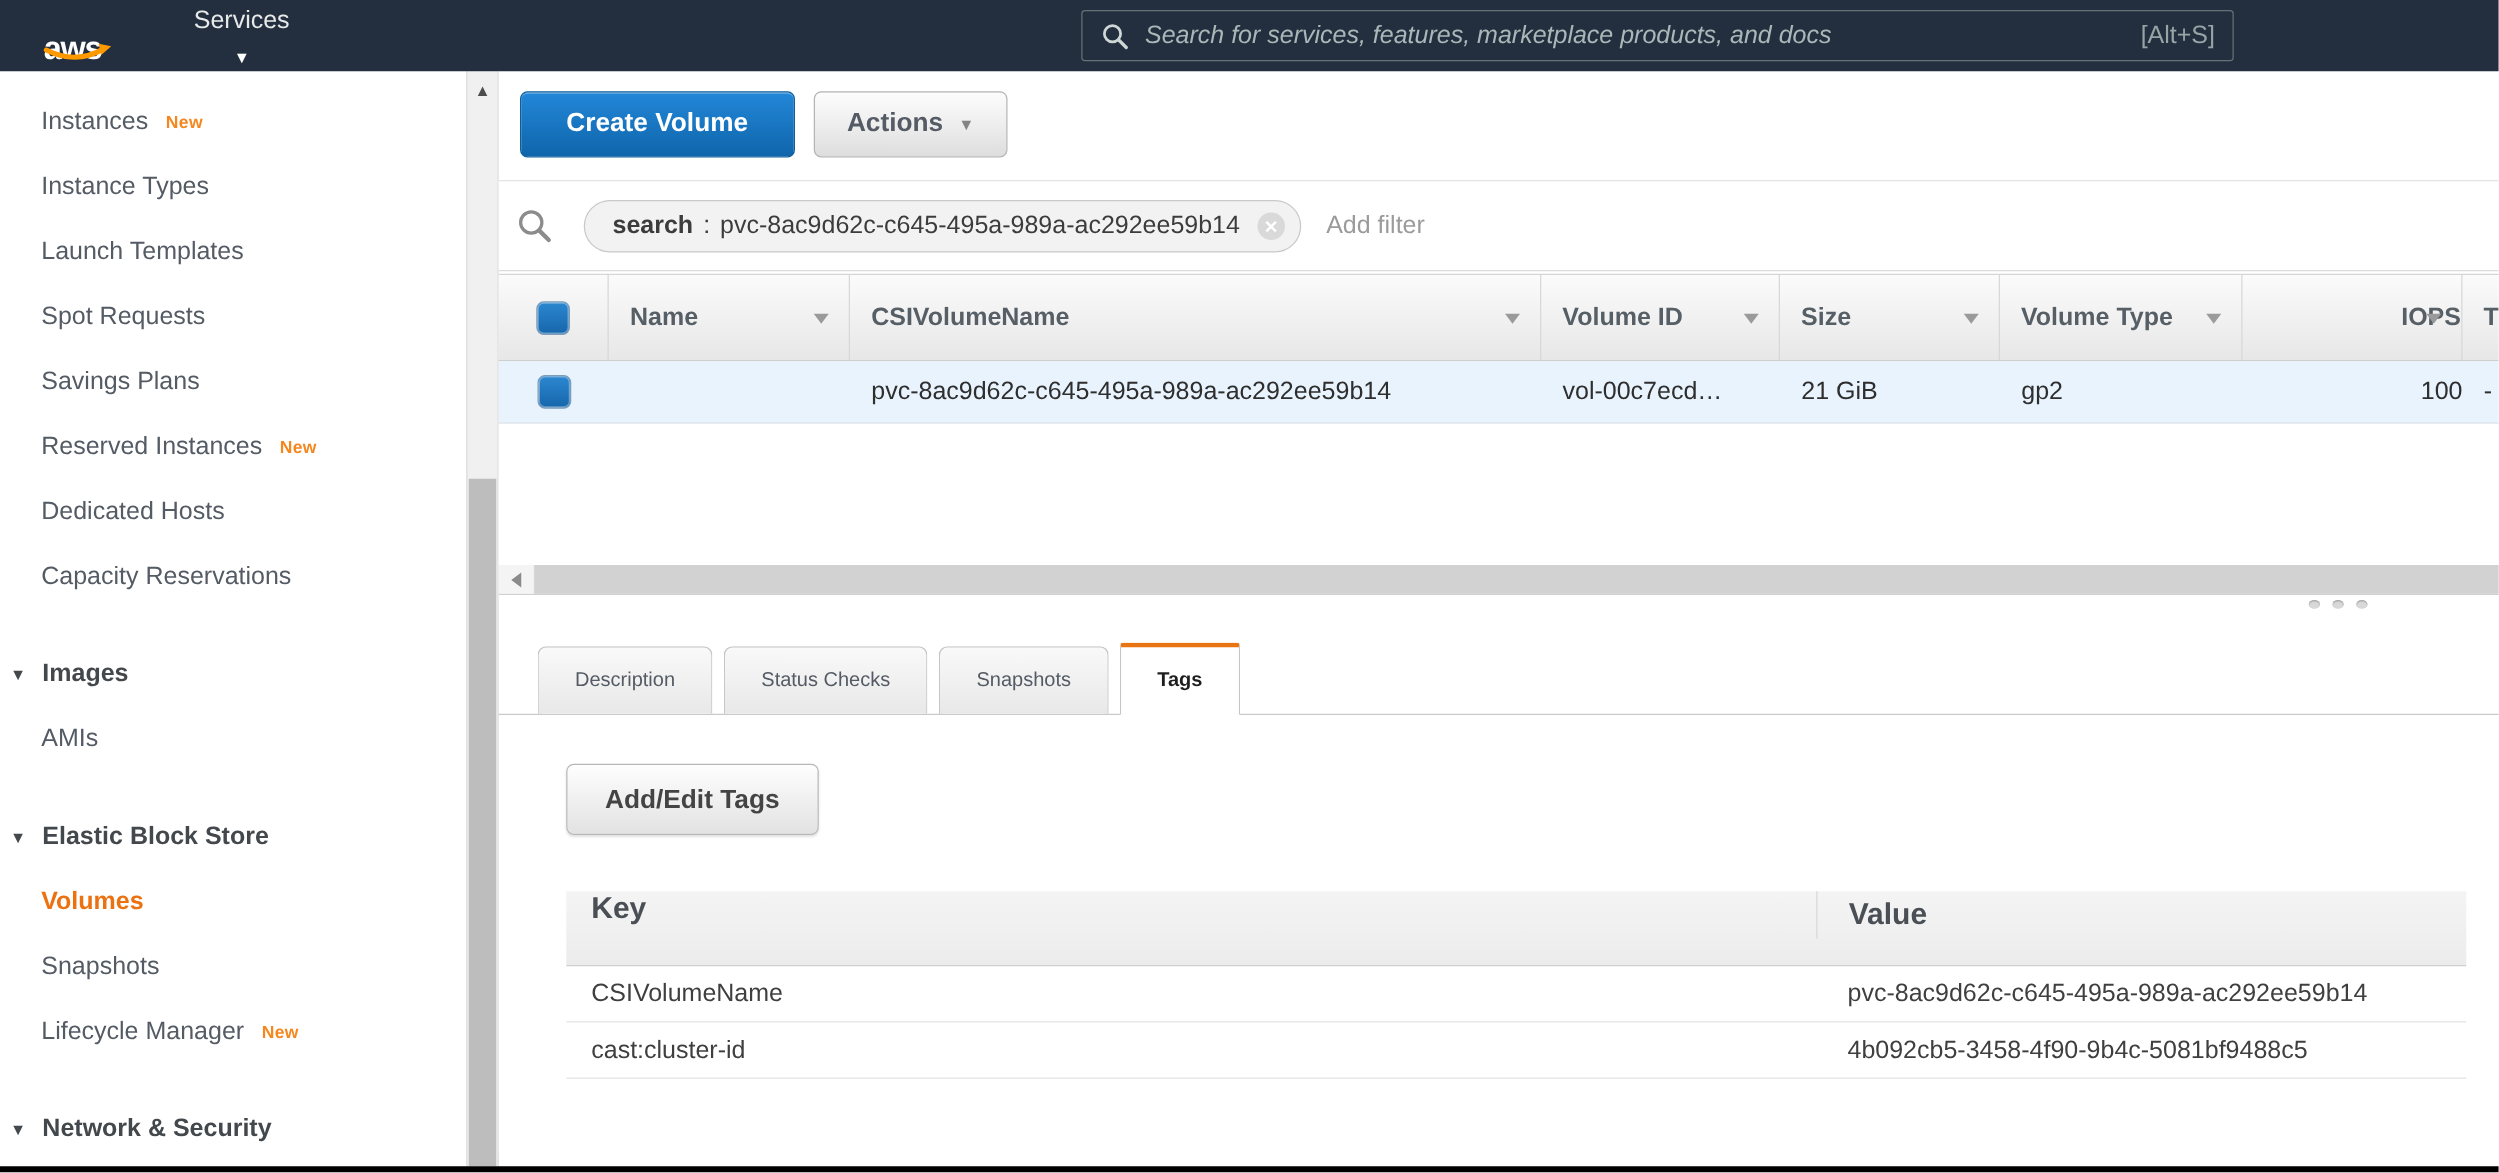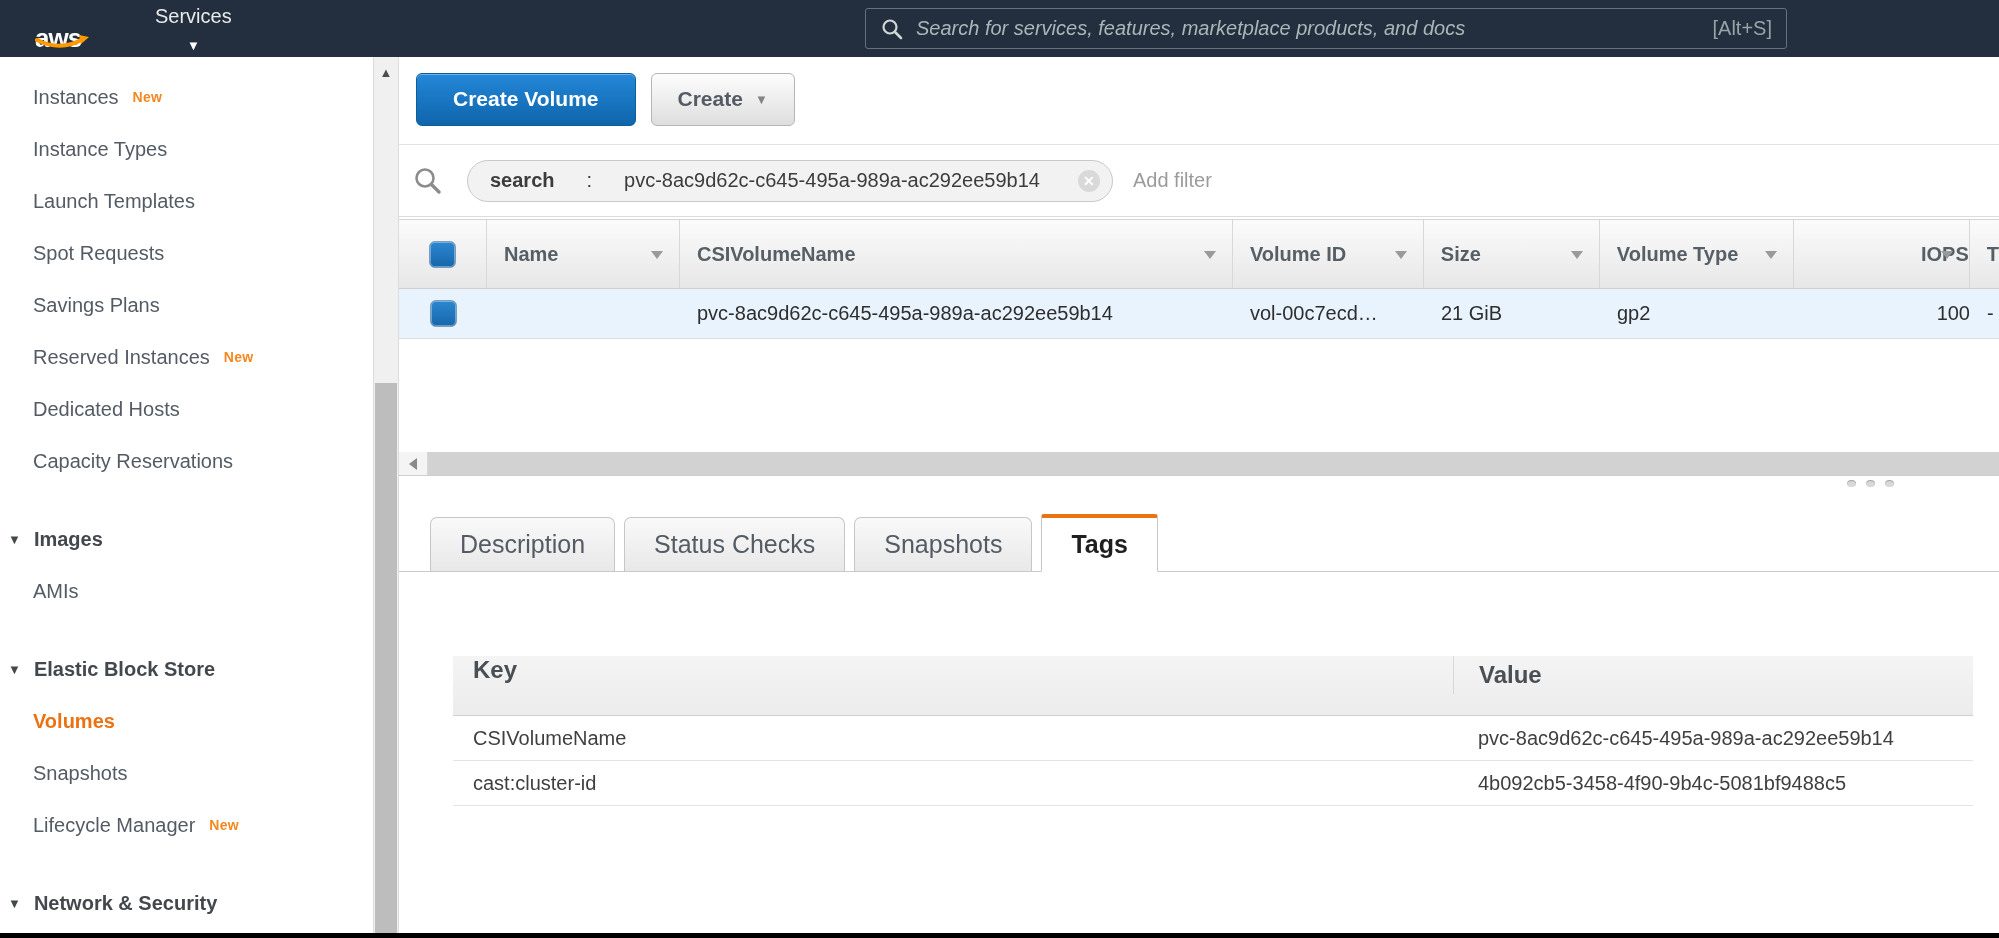--- a/index.html
+++ b/index.html
@@ -32,21 +32,21 @@
 
   
   .main { position:absolute; top:46px; left:399px; width:1600px; height:876px; background:#fff; }
 
   .toolbar { margin:25px 0 0 17px; height:56px; display:flex; align-items:center; gap:15px; }
   .btn-primary { height:53px; padding:0 36px; background:linear-gradient(#2387d8,#0f65ab); border:1px solid #0c5e9c; border-radius:6px; color:#fff; font-weight:bold; font-size:21px; cursor:pointer; font-family:inherit; box-shadow:inset 0 1px 0 rgba(255,255,255,.35); }
   .btn-gray { height:53px; padding:0 26px; background:linear-gradient(#fdfdfd,#dedede); border:1px solid #b5b5b5; border-radius:6px; color:#545b64; font-weight:bold; font-size:21px; cursor:pointer; font-family:inherit; display:flex; align-items:center; gap:12px; }
   .btn-gray .caret { font-size:13px; color:#848484; }
 
   .filter-bar { margin-top:17px; height:73px; border-top:1px solid #e3e3e3; border-bottom:1px solid #dcdcdc; background:#fff; display:flex; align-items:center; padding-left:14px; }
-  .filter-pill { margin-left:24px; height:42px; background:#f2f2f2; border:1px solid #c9c9c9; border-radius:21px; display:flex; align-items:center; padding:0 12px 0 22px; font-size:20px; color:#3c3c3c;gap:24px; }
+  .filter-pill { margin-left:24px; height:42px; background:#f2f2f2; border:1px solid #c9c9c9; border-radius:21px; display:flex; align-items:center; padding:0 12px 0 22px; font-size:20px; color:#3c3c3c; }
   .filter-pill b { font-weight:bold; }
   .filter-pill .sep { margin:0 8px 0 8px; color:#3c3c3c; }
   .filter-pill .close { margin-left:14px; width:22px; height:22px; border-radius:50%; background:#d9d9d9; color:#fff; font-size:14px; font-weight:bold; display:flex; align-items:center; justify-content:center; cursor:pointer; }
   .add-filter { margin-left:20px; color:#9b9b9b; font-size:20px; cursor:pointer; }
 
   
   .vtable-head { margin-top:2px; height:70px; background:linear-gradient(#fbfbfb,#e7e7e7); border-top:1px solid #d5d5d5; border-bottom:1px solid #cfcfcf; display:flex; align-items:stretch; font-size:20px; font-weight:bold; color:#565f66; }
   .vtable-row { height:50px; background:#e8f3fd; border-bottom:1px solid #d9dee3; display:flex; align-items:center; font-size:20px; color:#2e2e2e; }
   .col { display:flex; align-items:center; position:relative; }
   .col-cb { width:88px; justify-content:center; }
@@ -68,21 +68,21 @@
   .hscroll .thumb { flex:1; background:#d2d2d2; }
   .split-dots { position:absolute; left:1448px; top:434px; display:flex; gap:10px; }
   .split-dots i { width:9px; height:7px; border-radius:50%; background:#d8d8d8; box-shadow:inset 0 1px 1px rgba(0,0,0,.25); }
 
   
   .detail-header { margin:24px 0 0 33px; height:30px; display:flex; align-items:center; font-size:21px; font-weight:bold; color:#4a4f55; }
   .detail-header .bluebar { width:10px; height:27px; background:#4186c7; margin:0 10px 0 10px; }
   .detail-header .vol-id { color:#3f3f3f; }
 
   .tabbar { margin-top:38px; border-bottom:1px solid #c9c9c9; display:flex; align-items:flex-end; padding-left:31px; gap:9px; height:58px; }
-  .tab { height:54px; padding:16px 29px; display:flex; align-items:center; font-size:25px; color:#545b64; background:linear-gradient(#f9f9f9,#e8e8e8); border:1px solid #c6c6c6; border-bottom:none; border-radius:7px 7px 0 0; cursor:pointer;margin-top:13px; }
+  .tab { height:54px; padding:16px 29px; display:flex; align-items:center; font-size:16px; color:#545b64; background:linear-gradient(#f9f9f9,#e8e8e8); border:1px solid #c6c6c6; border-bottom:none; border-radius:7px 7px 0 0; cursor:pointer;margin-top:13px; }
   .tab.active { background:#fff; border-top:4px solid #e87511; color:#1f1f1f; font-weight:bold; height:58px; margin-bottom:-1px; border-bottom:1px solid #fff; border-radius:3px 3px 0 0; }
 
   .tab-content { padding:39px 0 0 54px; }
   .btn-addedit { height:57px; padding:0 30px; background:linear-gradient(#fefefe,#e2e2e2); border:1px solid #b7b7b7; border-radius:6px; font-size:21px; font-weight:bold; color:#444; cursor:pointer; font-family:inherit; box-shadow:0 1px 2px rgba(0,0,0,.12); }
 
   .tags-table { margin-top:45px; width:1520px; }
   .tags-head { height:60px; background:linear-gradient(#f4f4f4,#ececec); border-bottom:1px solid #cfcfcf; display:flex; align-items:flex-start; font-size:24px; font-weight:bold; color:#4a4f55; }
   .tags-head .kcol { width:1000px; padding-left:20px; }
   .tags-head .vcol { flex:1; padding-left:25px; border-left:1px solid #d8d8d8; height:38px; display:flex; align-items:center; }
   .tags-row { height:45px; border-bottom:1px solid #e4e4e4; display:flex; align-items:center; font-size:20px; color:#3f3f3f; }
@@ -173,21 +173,21 @@
 <div class="side-scroll">
   <div class="up">▲</div>
   <div class="thumb"></div>
 </div>
 
 <div class="main">
 
   <div class="toolbar">
     <button class="btn-primary">Create Volume</button>
     <button class="btn-gray">
-      <span>Create</span>
+      <span>Actions</span>
       <span class="caret">▼</span>
     </button>
   </div>
 
   <div class="filter-bar">
     <svg width="30" height="30" viewBox="0 0 30 30">
       <circle cx="12" cy="12" r="8.5" stroke="#8c8c8c" stroke-width="2.6" fill="none"></circle>
       <line x1="18.5" y1="18.5" x2="26" y2="26" stroke="#8c8c8c" stroke-width="3.4" stroke-linecap="round"></line>
     </svg>
     <div class="filter-pill">
@@ -275,20 +275,21 @@
 
 
   <div class="tabbar">
     <div class="tab">Description</div>
     <div class="tab">Status Checks</div>
     <div class="tab">Snapshots</div>
     <div class="tab active">Tags</div>
   </div>
 
   <div class="tab-content">
+    <button class="btn-addedit">Add/Edit Tags</button>
 
     <div class="tags-table">
       <div class="tags-head">
         <div class="kcol">Key</div>
         <div class="vcol">Value</div>
       </div>
       <div class="tags-row">
         <div class="kcol">CSIVolumeName</div>
         <div class="vcol">pvc-8ac9d62c-c645-495a-989a-ac292ee59b14</div>
       </div>

